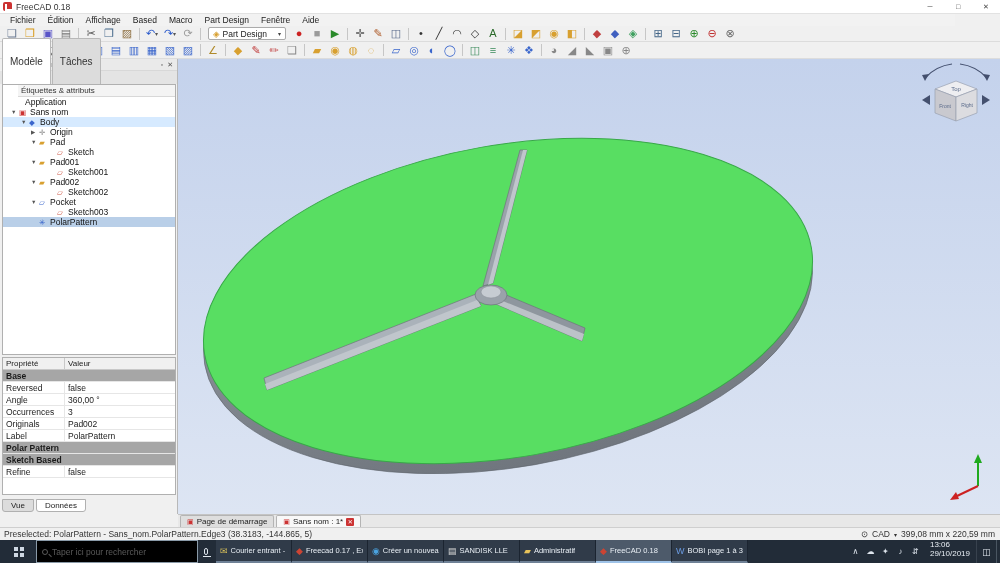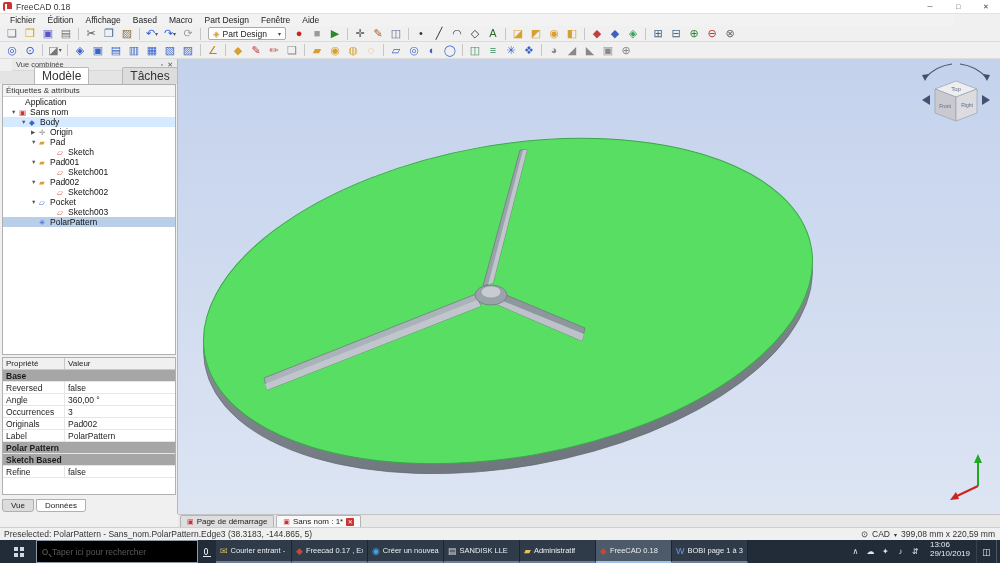--- a/index.html
+++ b/index.html
@@ -28,25 +28,25 @@
   .tb-icon .caret { font-size:6px; color:#555; margin-left:0px; }
   .tb-icon .caret:empty { display:none; }
   .wb-combo { display:inline-flex; align-items:center; gap:3px; height:13px; background:#fff; border:1px solid #ababab; border-radius:2px; padding:0 4px; margin:0 4px; font-size:8.5px; }
   .wb-combo .caret { font-size:6px; color:#444; margin-left:8px; }
 
   
   #leftpanel { position:absolute; left:0; top:59px; width:178px; height:455px; background:#f0f0f0; border-right:1px solid #b8b8b8; }
   #dockhead { height:12px; display:flex; align-items:center; padding:0 4px; font-size:7.5px; color:#444; background:#eaeaea; border-bottom:1px solid #d8d8d8;margin-left:12px; }
   #dockhead .dock-btns { margin-left:auto; display:flex; gap:4px; font-size:7px; color:#555; }
   #paneltabs { height:13px; display:flex; align-items:flex-end; padding-left:2px; background:#e4e4e4; }
-  .ptab { font-size:12px; padding:1px 7px; border:1px solid #b8b8b8; border-bottom:none; background:#dcdcdc; color:#333; border-radius:2px 2px 0 0; margin-right:1px;margin-left:32px; }
+  .ptab { font-size:10px; padding:17px 7px; border:1px solid #b8b8b8; border-bottom:none; background:#dcdcdc; color:#333; border-radius:2px 2px 0 0; margin-right:1px; }
   .ptab[data-state="active"] { background:#fff; }
 
   #treebox { position:absolute; left:2px; top:25px; width:174px; height:271px; background:#fff; border:1px solid #b0b0b0; overflow:hidden; }
-  #treeheader { height:12px; background:#f4f4f4; border-bottom:1px solid #d8d8d8; font-size:8px; color:#333; padding:1px 3px; }
+  #treeheader { height:12px; background:#f4f4f4; border-bottom:1px solid #d8d8d8; font-size:8px; color:#333; padding:1px 3px;margin-left:15px; }
   .tree-item { height:10px; display:flex; align-items:center; font-size:8.5px; white-space:nowrap; }
   .tree-item[data-indent="0"] { padding-left:3px; }
   .tree-item[data-indent="1"] { padding-left:8px; }
   .tree-item[data-indent="2"] { padding-left:18px; }
   .tree-item[data-indent="3"] { padding-left:28px; }
   .tree-item[data-indent="4"] { padding-left:46px; }
   .tree-item[data-state="highlight"] { background:#d6eaff; }
   .tree-item[data-state="selected"] { background:#b9cfe8; }
   .tree-item .arrow { width:8px; font-size:5.5px; color:#555; }
   .tree-item .ticon { width:9px; font-size:7.5px; margin-right:2px; }

